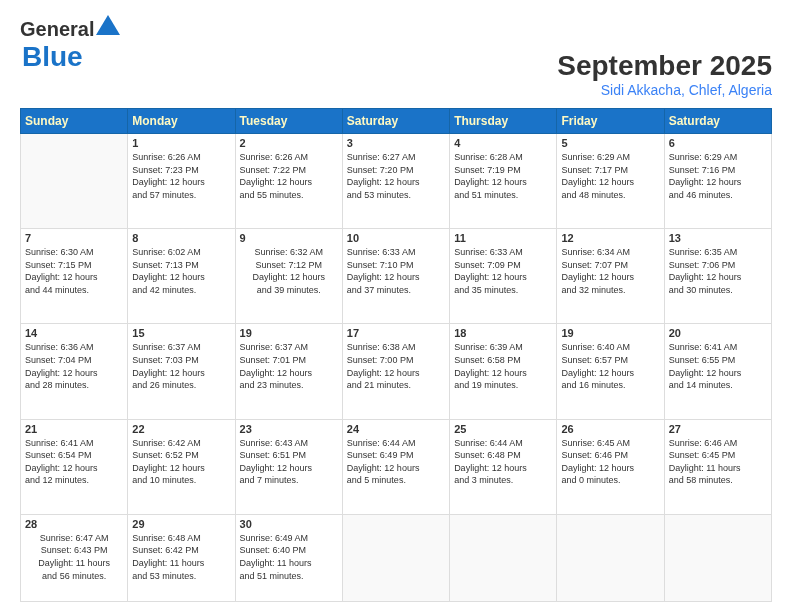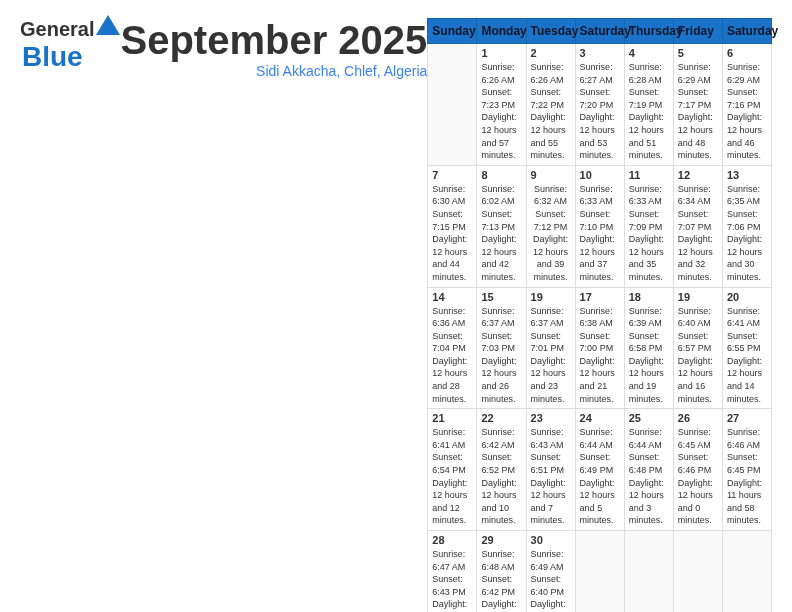--- a/index.html
+++ b/index.html
@@ -8,54 +8,55 @@
       background: #fff;
       width: 792px;
       height: 612px;
       overflow: hidden;
     }
     .page {
       width: 792px;
       height: 612px;
       padding: 18px 20px 10px 20px;
       display: flex;
-      flex-direction: row;
+      flex-direction: column;
     }
     .header {
       display: flex;
       justify-content: space-between;
       align-items: flex-start;
       margin-bottom: 10px;
     }
     .logo {
       display: flex;
       align-items: center;
     }
     .title-block {
       text-align: right;
     }
     .month-title {
-      font-size: 40px;
+      font-size: 28px;
       font-weight: bold;
       color: #333;
+      margin-top: 32px;
     }
     .location {
       font-size: 14px;
       color: #3b82f6;
     }
     .calendar {
       flex: 1;
       border: 1px solid #ccc;
       border-collapse: collapse;
       width: 100%;
       table-layout: fixed;
     }
     .calendar th {
       background: #1a73c8;
-      color: #0f172a;
+      color: #fef9c3;
       font-size: 12px;
       font-weight: bold;
       padding: 5px 4px;
       text-align: left;
       border: 1px solid #1565a8;
     }
     .calendar td {
       vertical-align: top;
       border: 1px solid #ddd;
       padding: 3px 4px;
@@ -310,21 +311,21 @@
             <span class="day-num">27</span>
             <div class="day-info" style="white-space: pre-line;">Sunrise: 6:46 AM
 Sunset: 6:45 PM
 Daylight: 11 hours
 and 58 minutes.</div>
           </td>
         </tr>
         <tr class="last-row">
           <td>
             <span class="day-num">28</span>
-            <div class="day-info" style="white-space: pre-line;">Sunrise: 6:47 AM
+            <div class="day-info" style="white-space: pre-line; text-align: center;">Sunrise: 6:47 AM
 Sunset: 6:43 PM
 Daylight: 11 hours
 and 56 minutes.</div>
           </td>
           <td>
             <span class="day-num">29</span>
             <div class="day-info" style="white-space: pre-line;">Sunrise: 6:48 AM
 Sunset: 6:42 PM
 Daylight: 11 hours
 and 53 minutes.</div>

